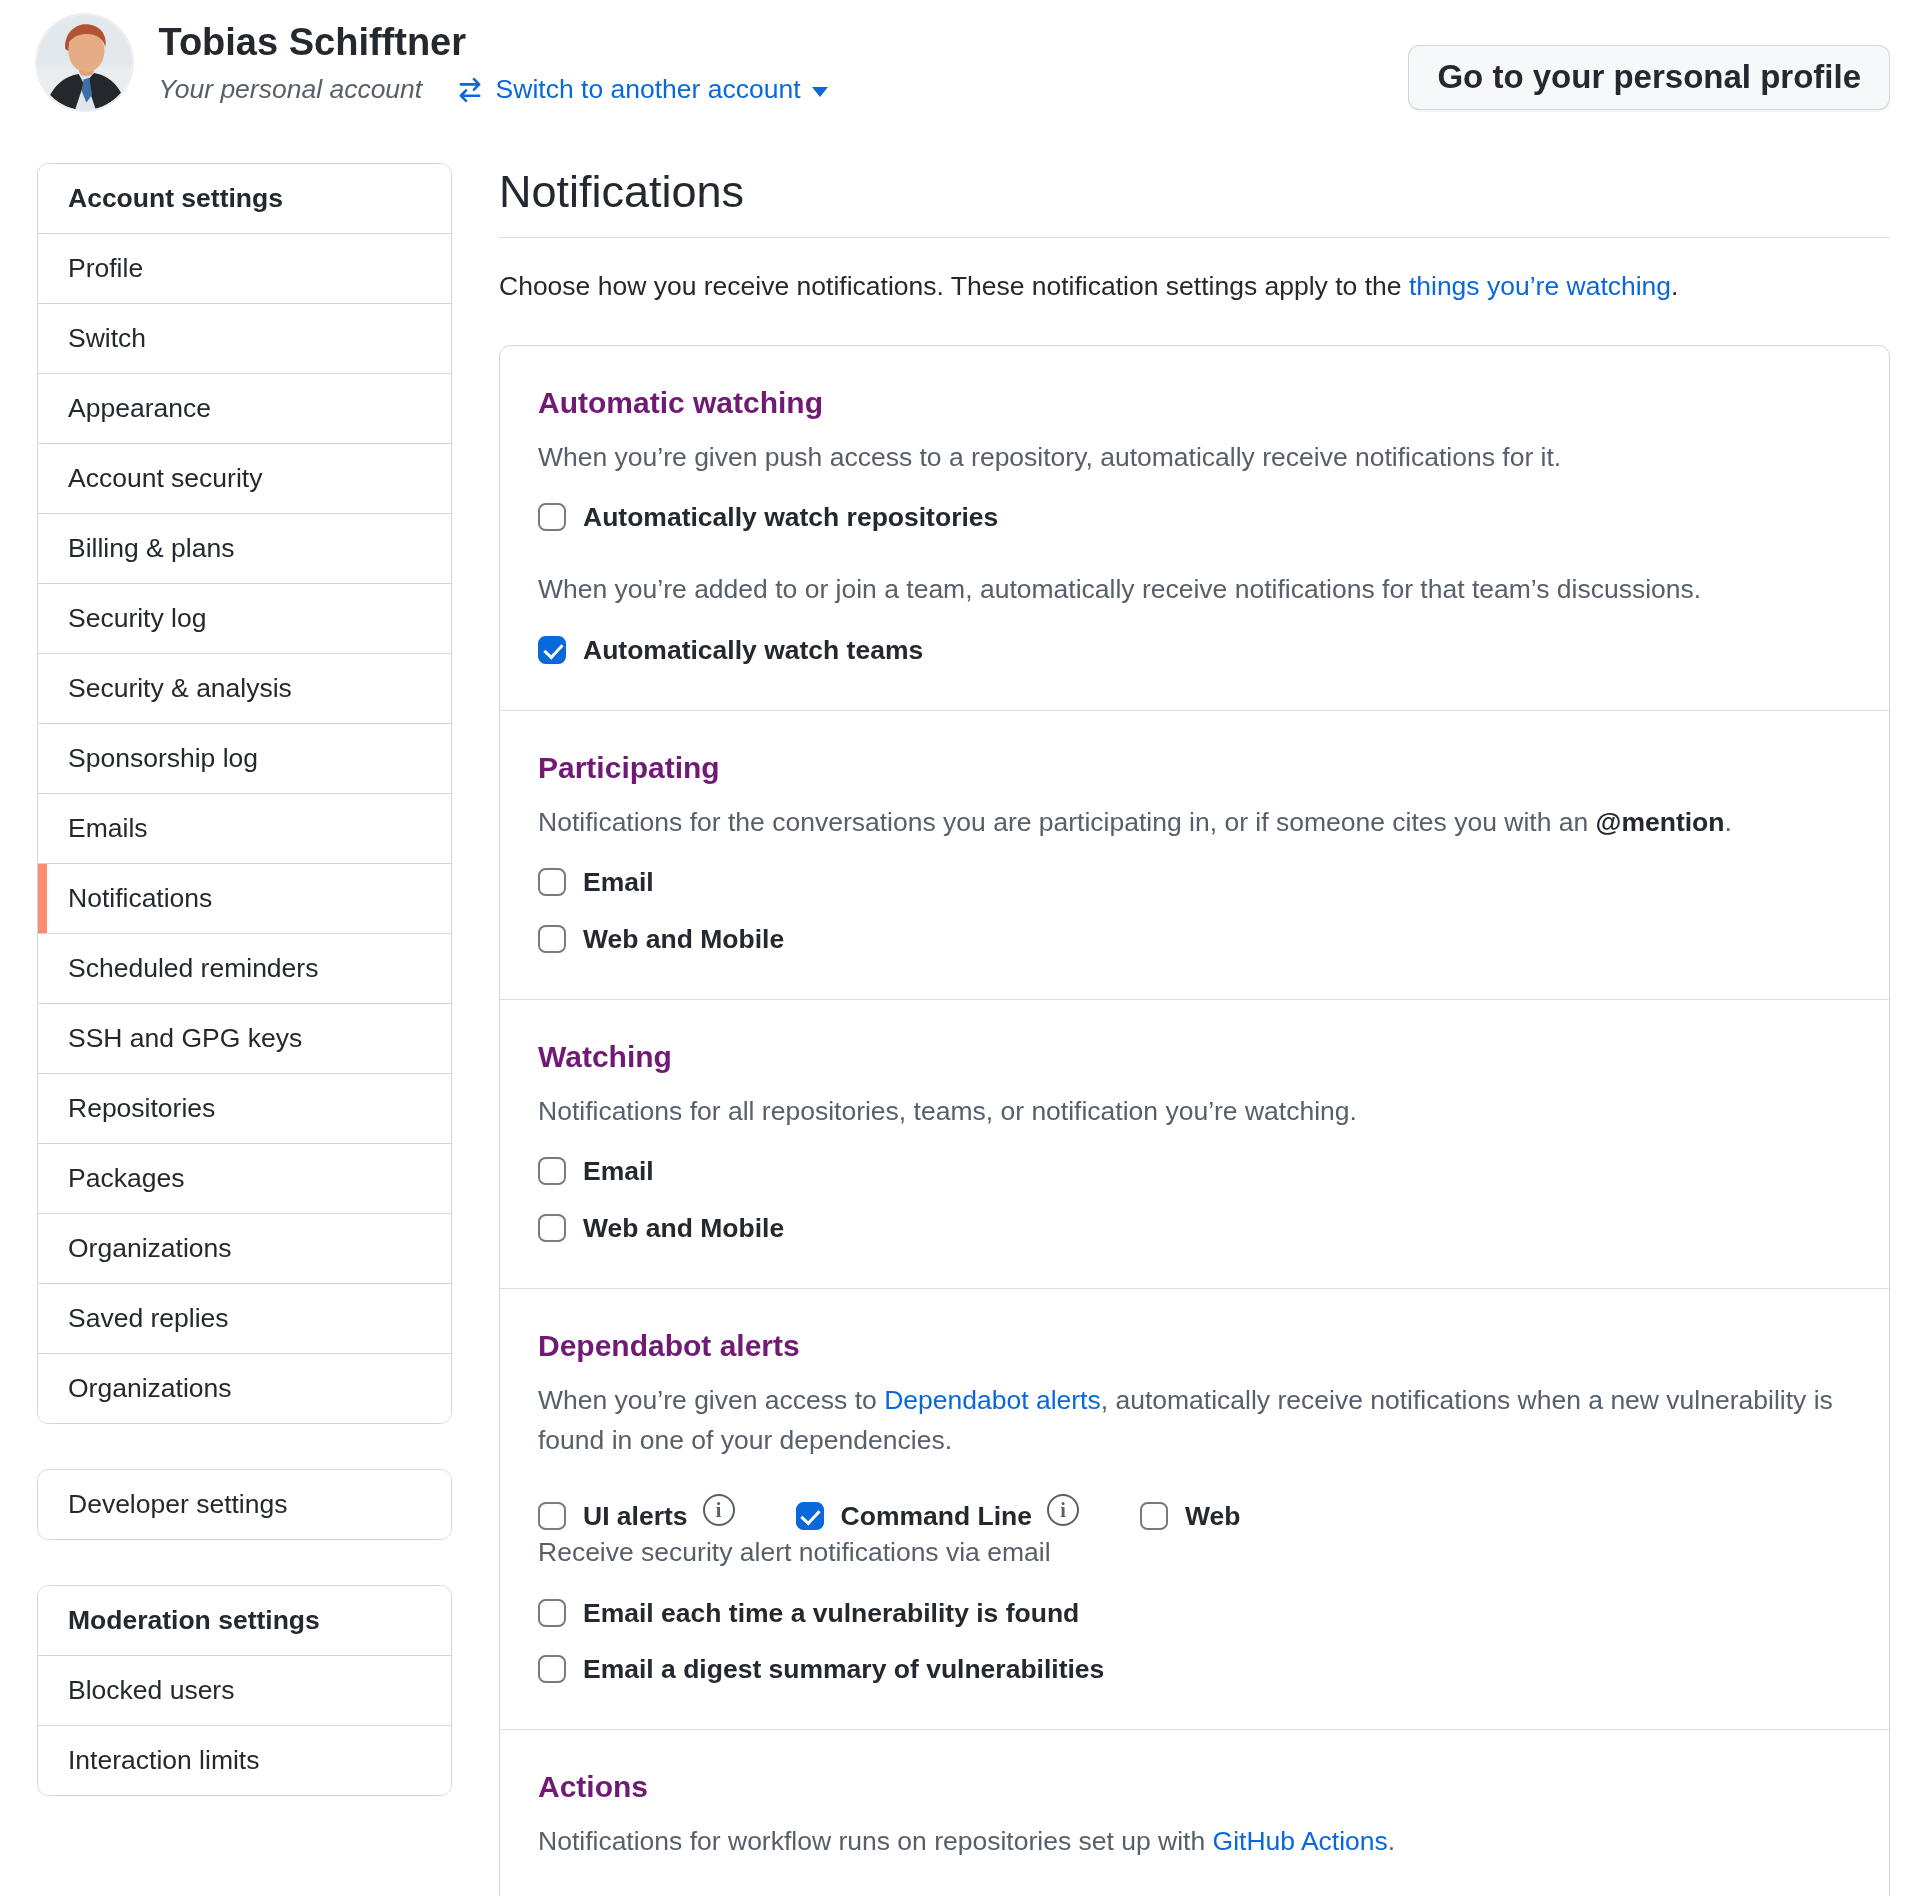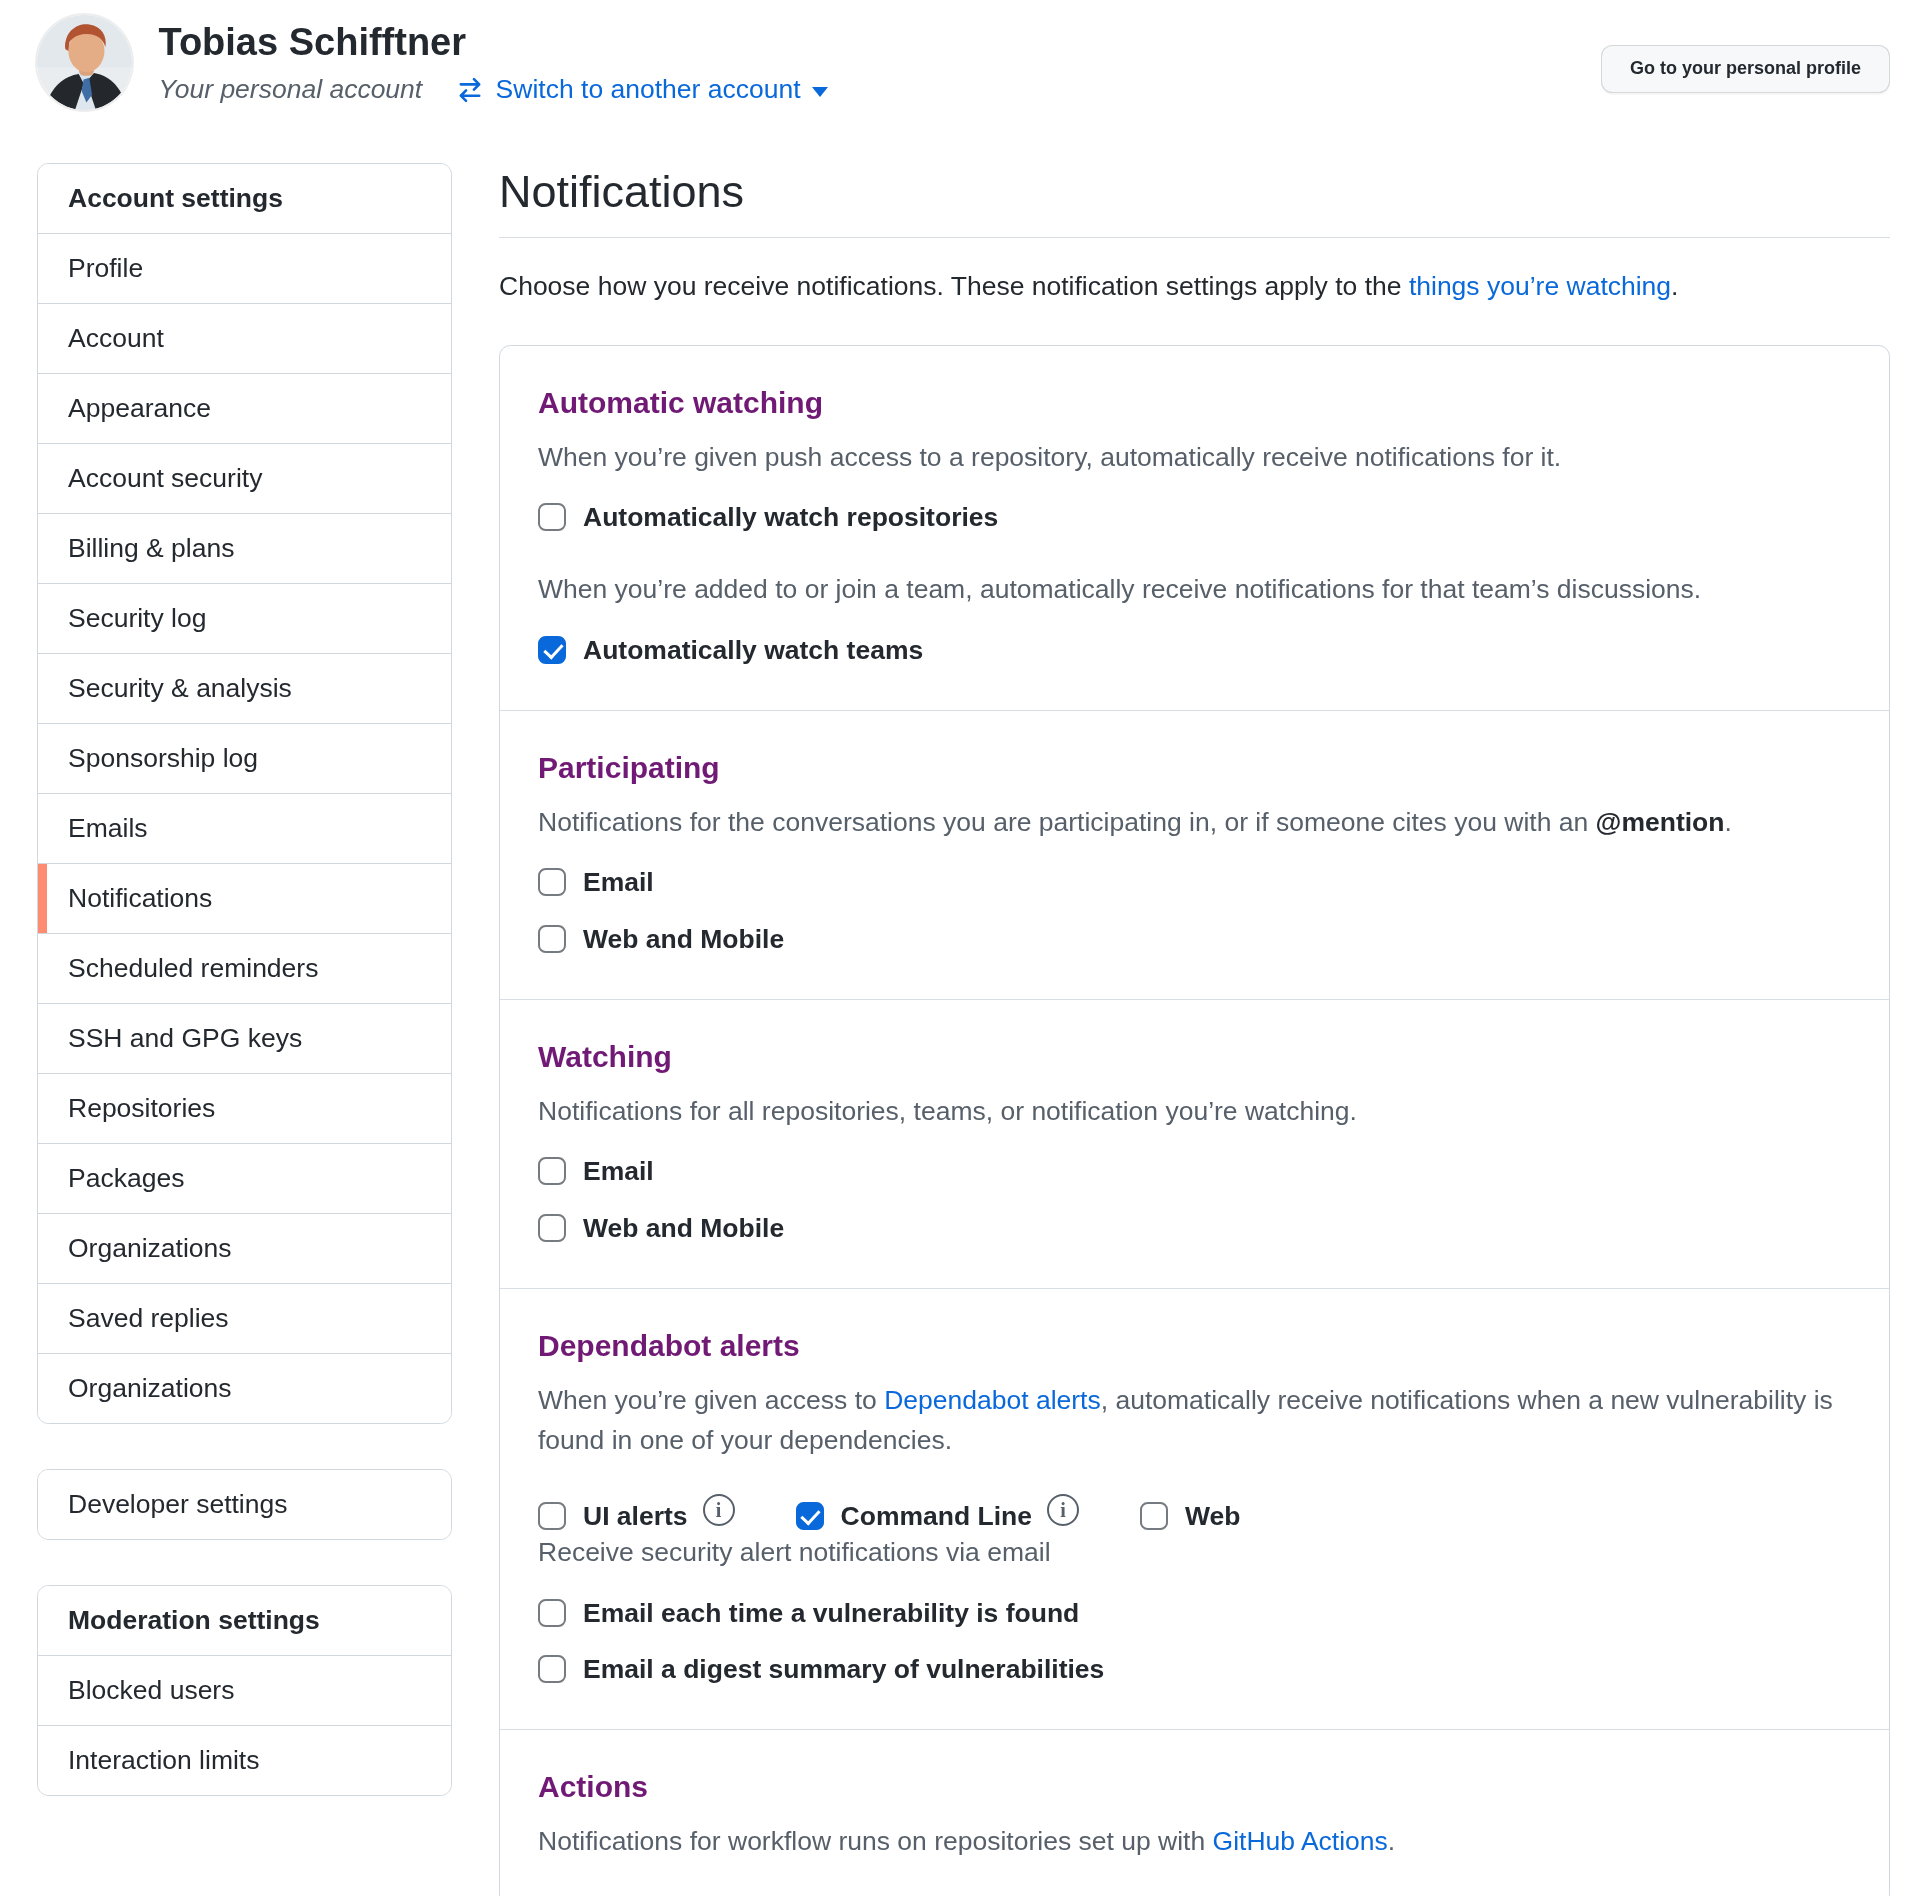--- a/index.html
+++ b/index.html
@@ -26,21 +26,21 @@
   .switch-wrap { display:flex; align-items:center; margin-left:34px; cursor:pointer; }
   .switch-icon { width:28px; height:28px; fill:#0969da; }
   .switch-link { font-size:26.5px; color:#0969da; margin-left:11.4px; }
   .caret {
     width:0; height:0; margin-left:11.4px; margin-top:3.8px;
     border-left:8.5px solid transparent; border-right:8.5px solid transparent;
     border-top:10.4px solid #0969da;
   }
   .header-spacer { flex:1; }
   .profile-btn {
-    font-size:18px; font-weight:600; color:#24292f;
+    font-size:33px; font-weight:600; color:#24292f;
     background:#f6f8fa; border:1.9px solid rgba(27,31,36,0.15);
     border-radius:11.4px; padding:12.3px 28px; cursor:pointer;
     box-shadow:0 1.9px 0 rgba(27,31,36,0.04);
     align-self:flex-start; margin-top:30px;
     font-family:"Liberation Sans", sans-serif;
   }
 
   
   .layout { display:flex; margin-top:53px; }
   .sidebar { width:415px; flex:none; }
@@ -151,21 +151,21 @@
     <div class="header-spacer"></div>
     <button class="profile-btn">Go to your personal profile</button>
   </div>
 
   <div class="layout">
 
     <div class="sidebar">
       <div class="nav-box">
         <div class="nav-row bold">Account settings</div>
         <div class="nav-row">Profile</div>
-        <div class="nav-row">Account</div>
+        <div class="nav-row">Switch</div>
         <div class="nav-row">Appearance</div>
         <div class="nav-row">Account security</div>
         <div class="nav-row">Billing &amp; plans</div>
         <div class="nav-row">Security log</div>
         <div class="nav-row">Security &amp; analysis</div>
         <div class="nav-row">Sponsorship log</div>
         <div class="nav-row">Emails</div>
         <div class="nav-row active">Notifications</div>
         <div class="nav-row">Scheduled reminders</div>
         <div class="nav-row">SSH and GPG keys</div>

